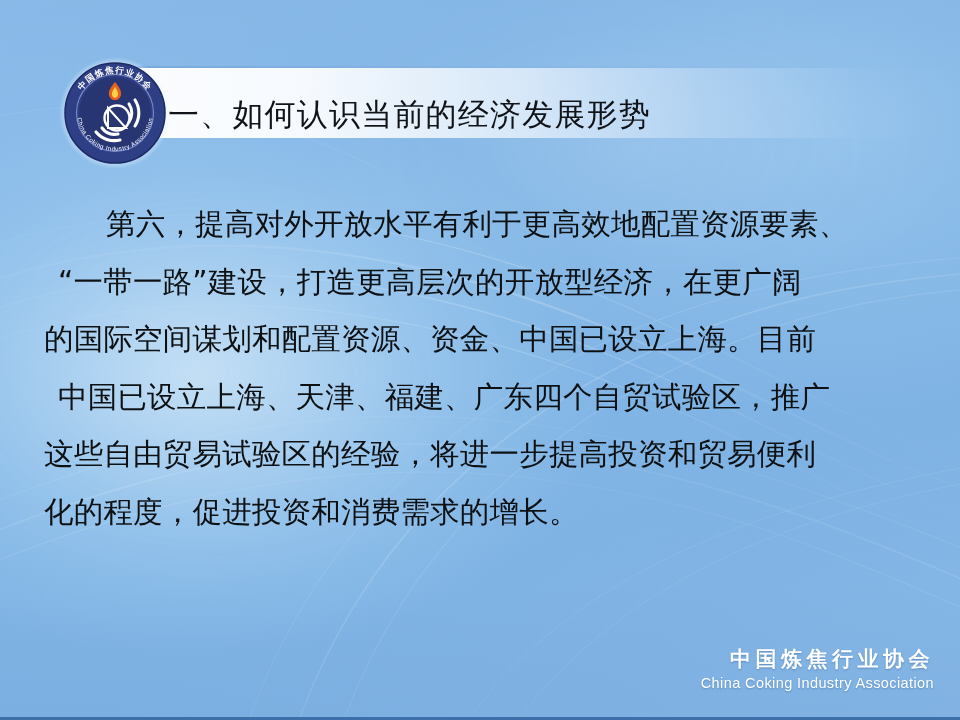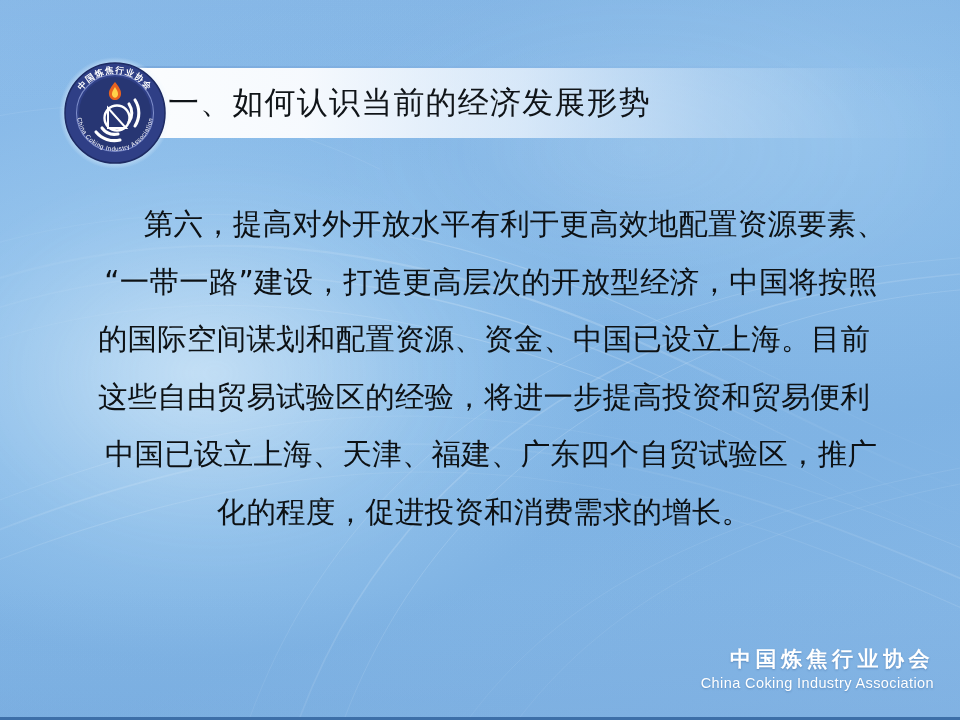--- a/index.html
+++ b/index.html
@@ -74,21 +74,21 @@
     width: 842px;
     height: 3px;
     background: linear-gradient(to right,
         rgba(110,155,210,0.55) 0%,
         rgba(130,175,225,0.35) 45%,
         rgba(150,195,235,0) 92%);
   }
   #title-text {
     position: absolute;
     left: 168px;
-    top: 68px;
+    top: 80px;
     height: 70px;
     display: flex;
     align-items: center;
     font-size: 31px;
     font-weight: 400;
     color: #101418;
     letter-spacing: 1.2px;
     white-space: nowrap;
     font-family: "DejaVu Sans", "Liberation Sans", sans-serif;
   }
@@ -111,21 +111,20 @@
     width: 880px;
     font-size: 29.5px;
     line-height: 57.5px;
     color: #0d1114;
     letter-spacing: 0.2px;
     font-family: "DejaVu Sans", "Liberation Sans", sans-serif;
     font-weight: 400;
   }
   #body-text .line {
     white-space: nowrap;
-    text-align: center;
   }
   #body-text .line.indent { padding-left: 62px; }
   #body-text .line.nudge  { padding-left: 14px; }
 
   
   #footer {
     position: absolute;
     right: 26px;
     bottom: 26px;
     text-align: right;
@@ -249,24 +248,24 @@
 
       <g>
         <path d="M 57 26 C 53 31, 50.5 34.5, 51 38.5 C 51.4 42, 54 44, 57 44 C 60 44, 62.6 42, 63 38.5 C 63.5 34.5, 61 31, 57 26 Z" fill="#e8621f"></path>
         <path d="M 57 31 C 55 34, 53.8 36.3, 54 38.6 C 54.2 40.6, 55.5 41.8, 57 41.8 C 58.5 41.8, 59.8 40.6, 60 38.6 C 60.2 36.3, 59 34, 57 31 Z" fill="#ffd24a"></path>
       </g>
     </svg>
   </div>
 
   <div id="body-text">
     <div class="line indent">第六，提高对外开放水平有利于更高效地配置资源要素、</div>
-    <div class="line nudge">“一带一路”建设，打造更高层次的开放型经济，中国将按照</div>
+    <div class="line nudge">“一带一路”建设，打造更高层次的开放型经济，在更广阔</div>
     <div class="line">的国际空间谋划和配置资源、资金、中国已设立上海。目前</div>
+    <div class="line nudge">中国已设立上海、天津、福建、广东四个自贸试验区，推广</div>
     <div class="line">这些自由贸易试验区的经验，将进一步提高投资和贸易便利</div>
-    <div class="line nudge">中国已设立上海、天津、福建、广东四个自贸试验区，推广</div>
     <div class="line">化的程度，促进投资和消费需求的增长。</div>
   </div>
 
   <div id="footer">
     <div id="footer-cn">中国炼焦行业协会</div>
     <div id="footer-en">China Coking Industry Association</div>
   </div>
 
 </div>
 

